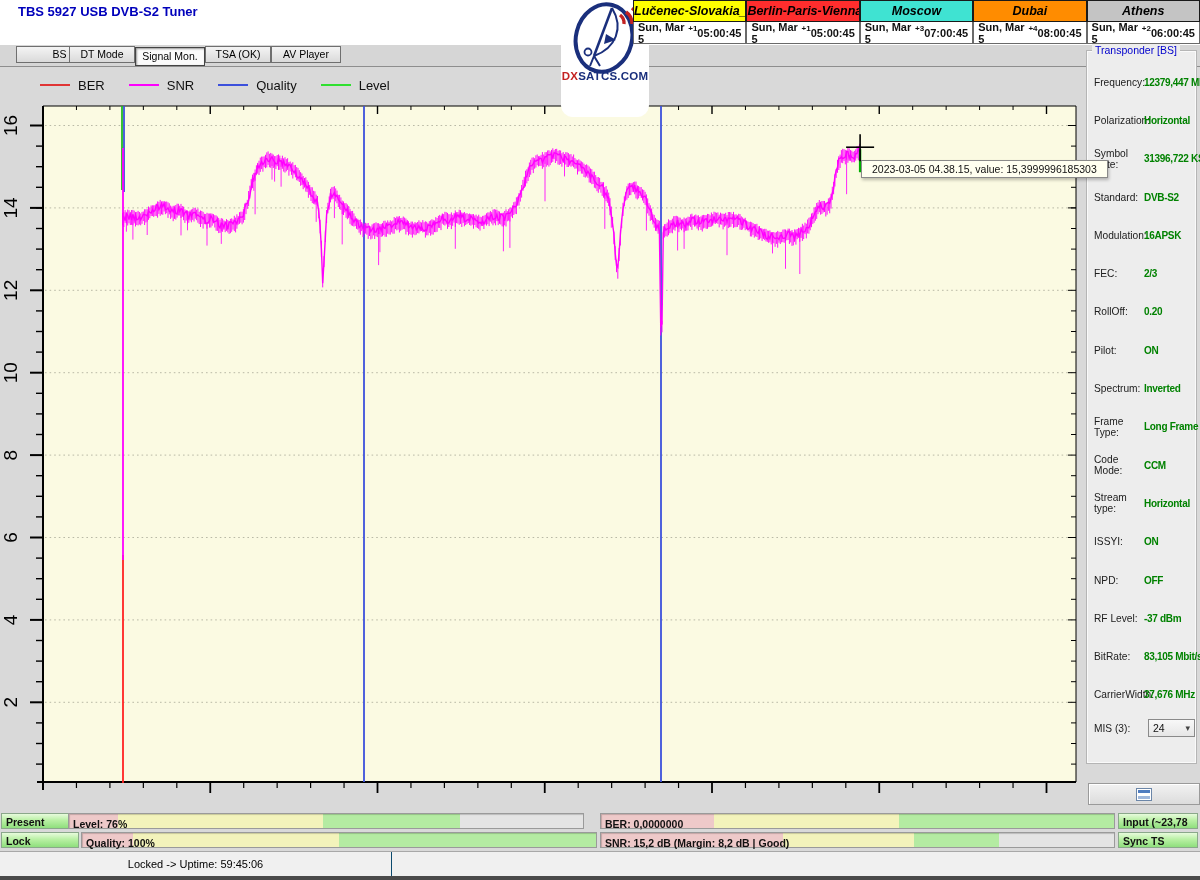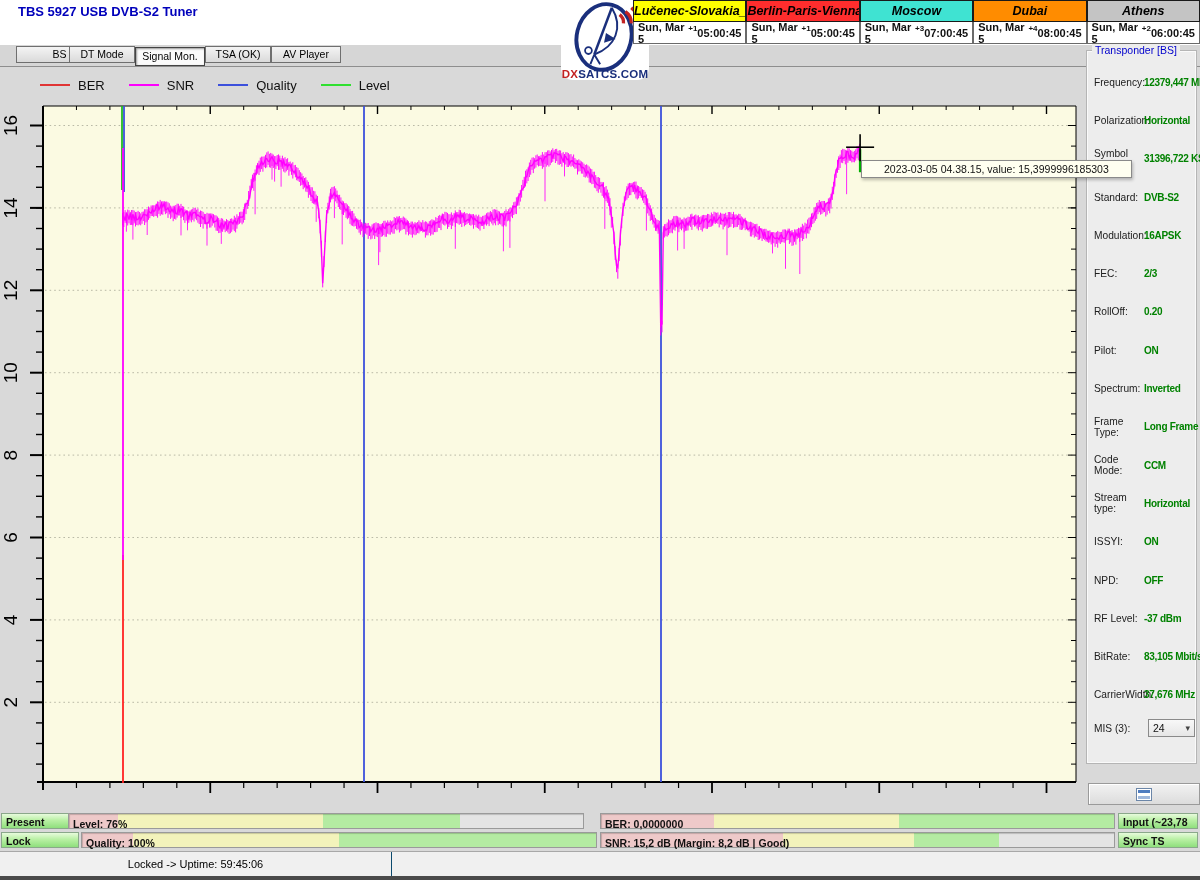--- a/index.html
+++ b/index.html
@@ -14,21 +14,21 @@
   #toolbar{left:0;top:45px;width:1200px;height:21px;background:#d6d6d6;border-bottom:1px solid #8e8e8e;z-index:2;}
   .tab{position:absolute;top:1px;height:15px;line-height:15px;text-align:center;font-size:10.5px;
        background:linear-gradient(#f4f4f4,#dadada);border:1px solid #6f6f6f;color:#000;cursor:default;}
   .tab.active{background:#fbfbfb;top:2px;height:17px;line-height:16px;box-shadow:inset 1px 1px 2px #9a9a9a;border-color:#444;}
   
   #legend{left:40px;top:76px;height:18px;display:flex;align-items:center;z-index:2;}
   .lg-item{display:flex;align-items:center;margin-right:24px;}
   .lg-line{width:30px;height:0;border-top:2px solid #000;margin-right:8px;}
   .lg-label{font-size:13px;color:#101010;}
   
-  #logo{left:561px;top:0;width:88px;height:80px;background:#fff;z-index:3;border-radius:0 0 12px 12px;
+  #logo{left:561px;top:0;width:88px;height:117px;background:#fff;z-index:3;border-radius:0 0 12px 12px;
         display:flex;flex-direction:column;align-items:center;}
   #logo-text{font-size:11.5px;font-weight:bold;letter-spacing:0.2px;margin-top:-4px;}
   #logo-text .dx{color:#c32222;} #logo-text .rest{color:#1a2f7c;}
   
   #clocks{left:633px;top:0;width:567px;height:44px;display:flex;flex-wrap:wrap;z-index:3;}
   .clk{width:20%;box-sizing:border-box;}
   .clk-label{height:22px;line-height:21px;text-align:center;font-weight:bold;font-style:italic;font-size:12.5px;
              border:1px solid #1a1a1a;box-sizing:border-box;color:#000;white-space:nowrap;overflow:hidden;}
   .clk-time{height:22px;background:#fff;border:1px solid #6a6a6a;border-top:none;box-sizing:border-box;
             display:flex;align-items:center;justify-content:space-between;padding:0 4px;font-size:11px;font-weight:bold;}
@@ -58,21 +58,21 @@
   .bar-quality{background:linear-gradient(to right,#eec9c9 0 10%,#f3f3bb 10% 50%,#b4eba2 50% 100%);}
   .bar-ber    {background:linear-gradient(to right,#eec9c9 0 22%,#f3f3bb 22% 58%,#b4eba2 58% 100%);}
   .bar-snr    {background:linear-gradient(to right,#eec9c9 0 35.5%,#f3f3bb 35.5% 61%,#b4eba2 61% 77.5%,#e4e4e4 77.5% 100%);}
   
   #statusbar{left:0;top:851px;width:1200px;height:25px;background:#f0f0f0;border-top:1px solid #a8a8a8;display:flex;z-index:2;}
   .sb-seg{height:25px;line-height:25px;text-align:center;font-size:11px;color:#000;border-right:1px solid #0c4a6e;
           box-sizing:border-box;white-space:nowrap;overflow:hidden;}
   #bottom-strip{left:0;top:876px;width:1200px;height:4px;background:#4a4a4a;z-index:2;}
   
   #chart-tooltip{left:861px;top:160px;background:#fffff0;border:1px solid #8a8a8a;box-shadow:1px 2px 3px rgba(0,0,0,0.25);
-                 font-size:10.5px;padding:2px 22px;white-space:nowrap;z-index:5;}
+                 font-size:10.5px;padding:2px 10px;white-space:nowrap;z-index:5;}
   #chart-svg{left:0;top:0;z-index:1;}
 </style>
 </head>
 <body>
 
 <div id="header" class="abs">
   <div id="app-title" class="abs">TBS 5927 USB DVB-S2 Tuner</div>
 </div>
 
 <div id="toolbar" class="abs">

